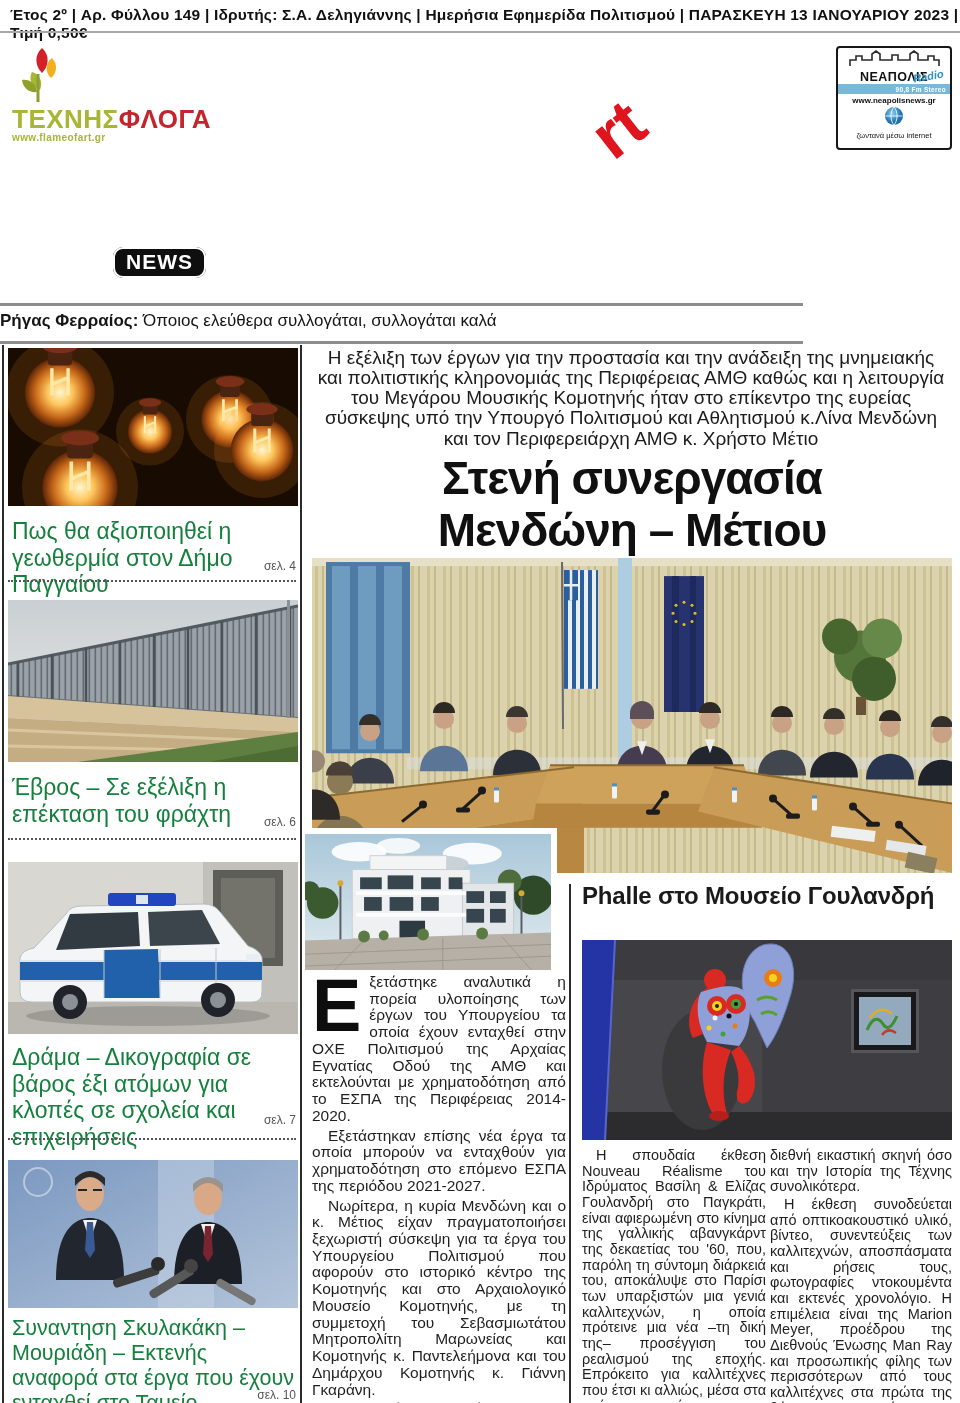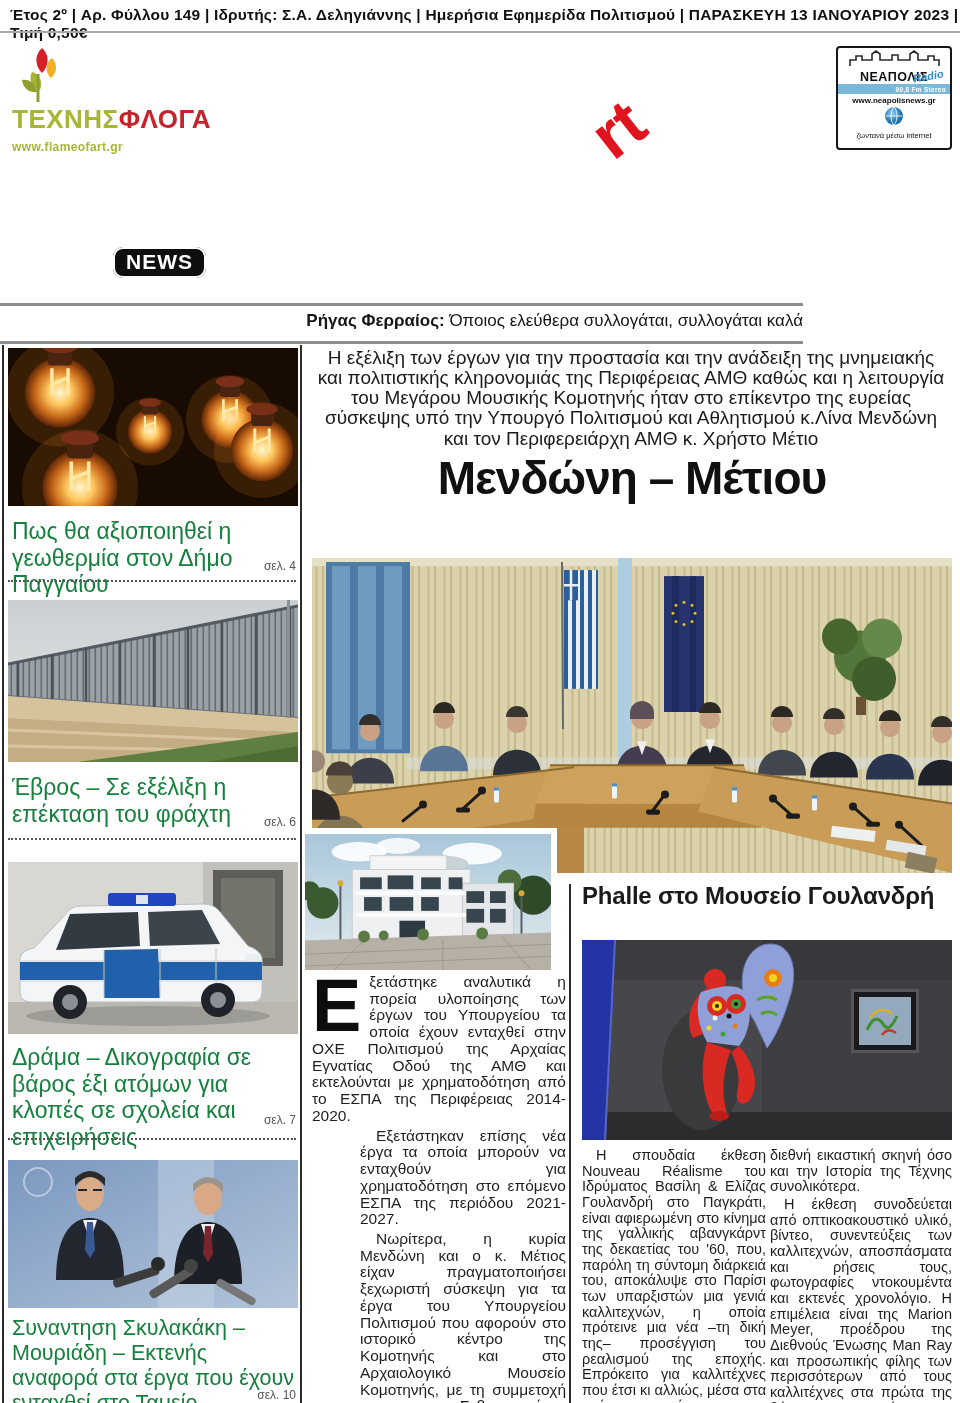--- a/index.html
+++ b/index.html
@@ -5,50 +5,50 @@
   html,body{margin:0;padding:0;background:#fff;}
   .page{position:relative;width:960px;height:1403px;background:#fff;overflow:hidden;
         font-family:"Liberation Sans",sans-serif;color:#1a1a1a;}
   .abs{position:absolute;}
   
   .topbar{left:0;top:0;width:960px;height:30px;font-size:15.5px;font-weight:bold;
           padding:6px 0 0 10px;letter-spacing:.2px;color:#111;}
   .rule{background:#a8a8a8;}
   
   .flame-name{font-size:26px;font-weight:bold;letter-spacing:.5px;line-height:1;}
-  .flame-url{font-size:12px;color:#a8b535;font-weight:bold;letter-spacing:.4px;margin-top:8px;}
+  .flame-url{font-size:10px;color:#a8b535;font-weight:bold;letter-spacing:.4px;}
   .brand{font-size:150px;line-height:1;color:#1b8dc5;text-align:center;white-space:nowrap;}
   .brand-accent{font-size:66px;font-weight:bold;color:#e0141e;transform:rotate(-38deg);line-height:1;}
   .news-badge{background:#0f0f0f;color:#fff;font-weight:bold;font-size:21px;letter-spacing:1px;
               padding:3px 13px 5px;border-radius:10px;box-shadow:inset 0 0 0 2px #fff;}
   .radio{width:112px;height:100px;border:2px solid #161616;border-radius:4px;background:#fff;
          text-align:center;overflow:hidden;}
   .radio-name{font-size:12.5px;font-weight:bold;letter-spacing:.5px;color:#101010;line-height:1;}
   .radio-word{position:absolute;right:6px;top:22px;font-size:11px;font-style:italic;font-weight:bold;
               color:#2a8fc8;transform:rotate(-10deg);}
   .radio-bar{background:#7ab8d8;color:#fff;font-size:6.5px;font-weight:bold;text-align:right;
              padding:2px 4px 1px;letter-spacing:.3px;}
   .radio-url{font-size:8px;font-weight:bold;color:#101010;margin-top:2px;}
   .radio-tag{font-size:7.5px;color:#101010;margin-top:1px;}
   
   .motto{left:0;top:303px;width:803px;height:30px;border-top:3px solid #8d8d8d;border-bottom:3px solid #8d8d8d;
-         text-align:right;font-size:17px;padding-top:5px;color:#151515;}
+         text-align:left;font-size:17px;padding-top:5px;color:#151515;}
   
   .thumb{overflow:hidden;}
   .thumb svg{display:block;width:100%;height:100%;}
   .stitle{margin:4px;font-size:23px;line-height:1.16;font-weight:400;color:#15803d;}
   .pg{position:absolute;right:2px;bottom:1px;font-size:12px;color:#555;margin-top:41px;}
   .dotted{border-top:2px dotted #555;height:0;}
   .vline{background:#2b2b2b;}
   
   .lede{font-size:19px;line-height:1.06;text-align:center;color:#1c1c1c;}
   .mainhead{font-size:46px;line-height:1.14;font-weight:bold;letter-spacing:-1px;text-align:center;color:#101010;}
   .bodytext{font-size:15.5px;line-height:1.08;text-align:justify;color:#1f1f1f;}
   .bodytext p{margin:0 0 3px 0;}
-  .bodytext p.ind{text-indent:16px;margin-left:48px;}
+  .bodytext p.ind{text-indent:16px;}
   .dropcap{float:left;font-size:74px;line-height:.74;font-weight:bold;color:#0d0d0d;margin:5px 8px 0 0;}
   
   .cult{margin:0;font-size:24px;line-height:1.17;font-weight:600;color:#1a1a1a;letter-spacing:-.2px;}
   .smallcol{font-size:14.5px;line-height:1.08;text-align:justify;color:#1f1f1f;}
   .smallcol p{margin:0 0 2px 0;}
   .smallcol p.ind{text-indent:14px;}
 </style>
 </head>
 <body>
 
@@ -266,20 +266,21 @@
       </g>
     </svg>
   </div>
   <div class="abs" style="left:8px;top:1312px;width:290px;height:91px;">
     <h3 class="stitle" style="font-size:21.5px;">Συναντηση Σκυλακάκη – Μουριάδη – Εκτενής αναφορά στα έργα που έχουν ενταχθεί στο Ταμείο Ανάκαμψης</h3>
     <span class="pg">σελ. 10</span>
   </div>
 
   <div class="abs lede" style="left:316px;top:348px;width:630px;">Η εξέλιξη των έργων για την προστασία και την ανάδειξη της μνημειακής και πολιτιστικής κληρονομιάς της Περιφέρειας ΑΜΘ καθώς και η λειτουργία του Μεγάρου Μουσικής Κομοτηνής ήταν στο επίκεντρο της ευρείας σύσκεψης υπό την Υπουργό Πολιτισμού και Αθλητισμού κ.Λίνα Μενδώνη και τον Περιφερειάρχη ΑΜΘ κ. Χρήστο Μέτιο</div>
   <div class="abs mainhead" style="left:312px;top:452px;width:640px;">
+    <div>Στενή συνεργασία</div>
     <div>Μενδώνη – Μέτιου</div>
   </div>
 
   <div class="abs thumb" style="left:312px;top:558px;width:640px;height:315px;z-index:1;">
     <svg viewBox="0 0 640 313" preserveAspectRatio="none">
       <defs>
         <pattern id="curt" width="16" height="20" patternUnits="userSpaceOnUse">
           <rect width="16" height="20" fill="#dbd2ae"></rect>
           <rect x="3" width="3" height="20" fill="#cec293"></rect>
           <rect x="10" width="2" height="20" fill="#c5b989"></rect>

